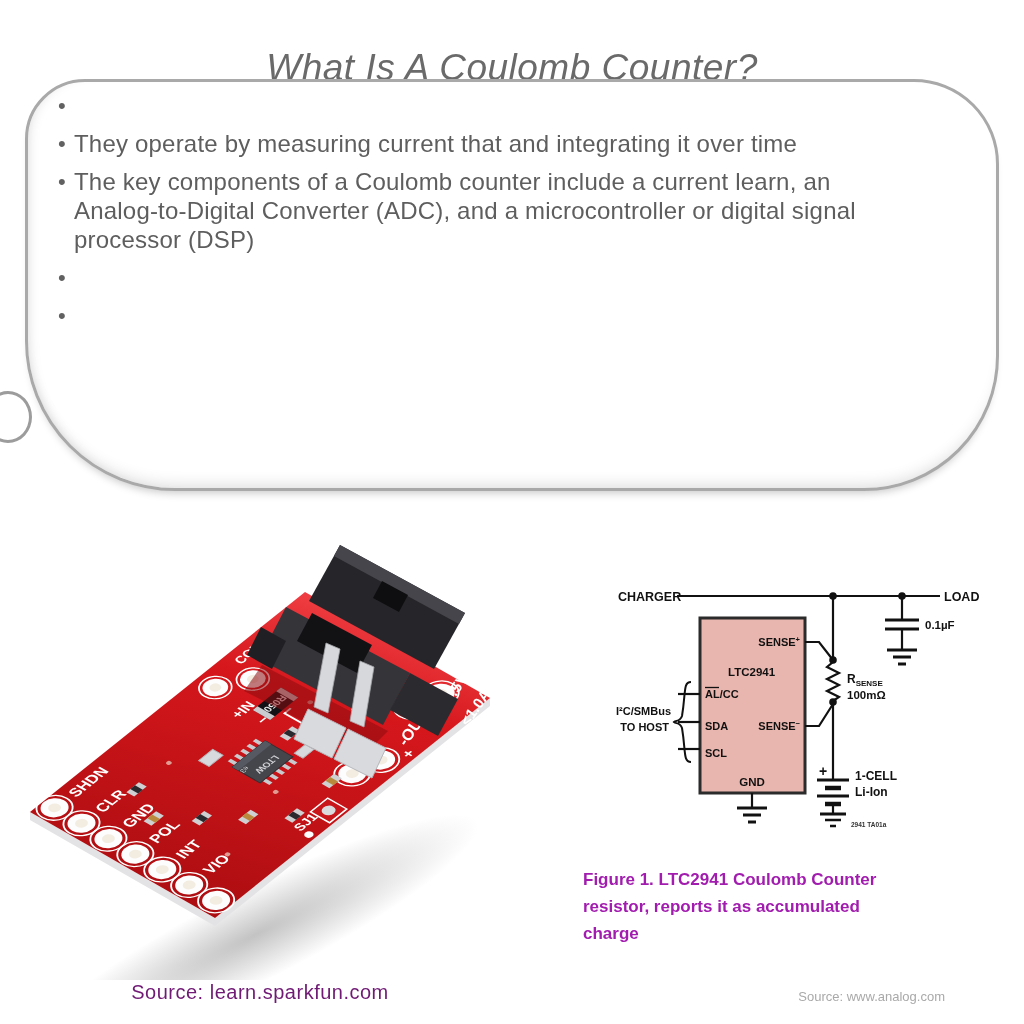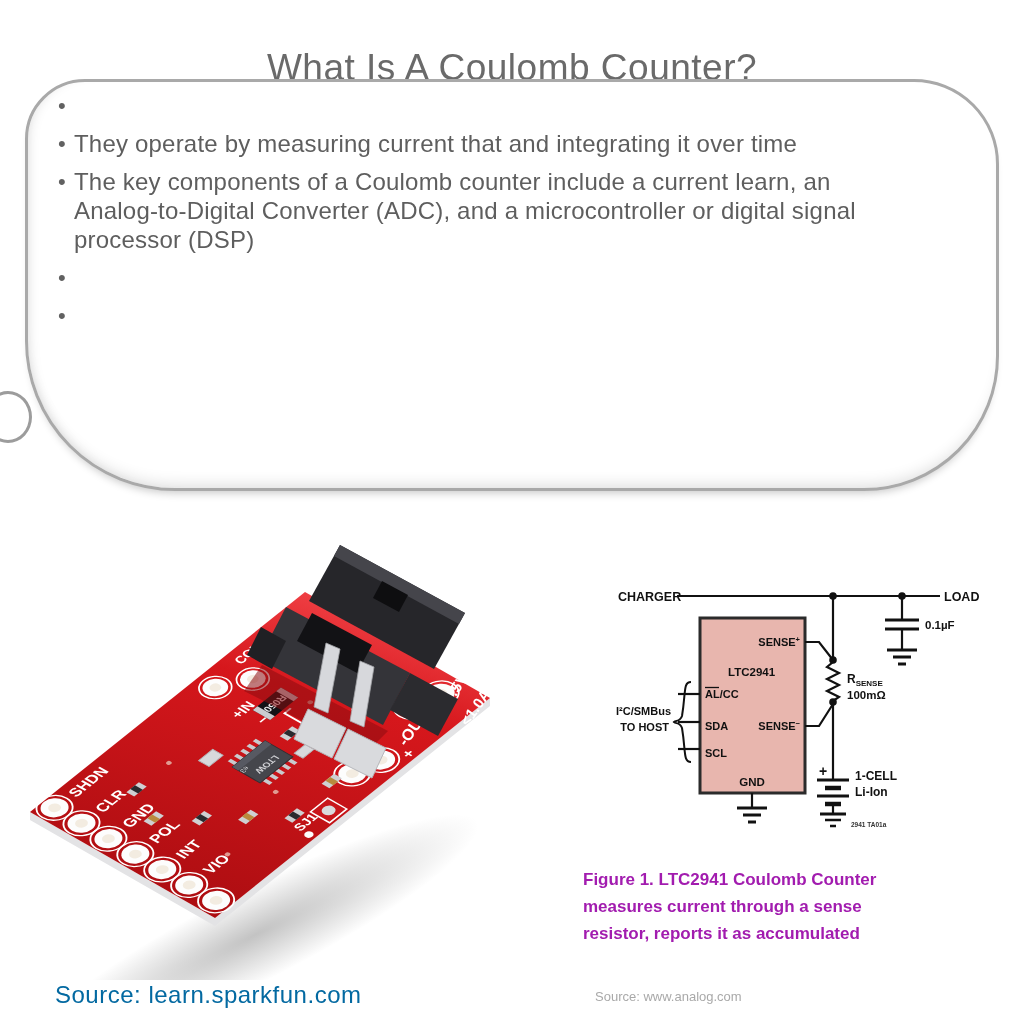--- a/index.html
+++ b/index.html
@@ -1,37 +1,37 @@
 <!DOCTYPE html>
 <html><head>
 <meta charset="utf-8">
 <style>
   html,body{margin:0;padding:0;}
   body{width:1024px;height:1024px;background:#ffffff;overflow:hidden;position:relative;
        font-family:"Liberation Sans",sans-serif;}
   .abs{position:absolute;}
   
   #title{top:22px;left:0;width:1024px;text-align:center;font-size:37px;color:#6a6a6a;
-         letter-spacing:.5px;font-weight:normal;}
+         letter-spacing:.5px;font-weight:normal;font-style:italic;}
   
   #bubble{top:79px;left:25px;width:974px;height:412px;background:#fff;
           border:3px solid #a9a9a9;box-sizing:border-box;
           border-radius:60px 85px 135px 150px;
           box-shadow:0 7px 9px -5px rgba(0,0,0,.22), inset 0 -12px 16px -10px rgba(0,0,0,.14),
                      inset 10px 0 14px -12px rgba(0,0,0,.18);}
   #bubble-tail{top:391px;left:-16px;width:42px;height:46px;background:#fff;
                border:3px solid #9c9c9c;border-radius:50%;}
   ul.bullets{list-style:none;margin:0;padding:9px 26px 0 30px;}
   ul.bullets li{display:flex;margin-bottom:9px;}
   .dot{width:16px;flex:0 0 16px;color:#616161;font-size:22px;line-height:29px;}
   .btext{white-space:pre-line;font-size:24px;line-height:29px;color:#5e5e5e;letter-spacing:.2px;}
   
-  #sf-source{top:981px;left:55px;width:410px;font-size:24px;color:#0369a1;letter-spacing:.5px;}
+  #sf-source{top:981px;left:55px;width:410px;text-align:center;font-size:20px;color:#701a75;letter-spacing:.5px;}
   #fig-caption{top:866px;left:583px;width:300px;font-size:17px;line-height:27px;font-weight:bold;color:#a21caf;}
-  #an-source{top:989px;left:595px;width:350px;text-align:left;font-size:13px;color:#a9a9a9;}
+  #an-source{top:989px;left:595px;width:350px;text-align:right;font-size:13px;color:#a9a9a9;}
   svg text{font-family:"Liberation Sans",sans-serif;}
   .silk{fill:#ffffff;font-weight:bold;}
   .dtxt{fill:#111111;font-weight:bold;}
   .wire{stroke:#111111;stroke-width:2.2;fill:none;}
   .plate{stroke:#111111;stroke-width:3;fill:none;}
 </style>
 </head>
 <body>
 
 <h1 id="title" class="abs">What Is A Coulomb Counter?</h1>
@@ -318,17 +318,17 @@
   <line class="wire" x1="157" y1="213" x2="157" y2="228"></line>
   <g class="plate">
     <line x1="142" y1="228" x2="172" y2="228"></line>
       <line x1="148" y1="235" x2="166" y2="235"></line>
       <line x1="153" y1="242" x2="161" y2="242"></line>
   </g>
 </svg>
 
 <div id="fig-caption" class="abs">
   <div>Figure 1. LTC2941 Coulomb Counter</div>
-  <div>measures current through a sense</div>
   <div>resistor, reports it as accumulated</div>
+  <div>charge</div>
 </div>
 
 <div id="an-source" class="abs">Source: www.analog.com</div>
 
 </body></html>

